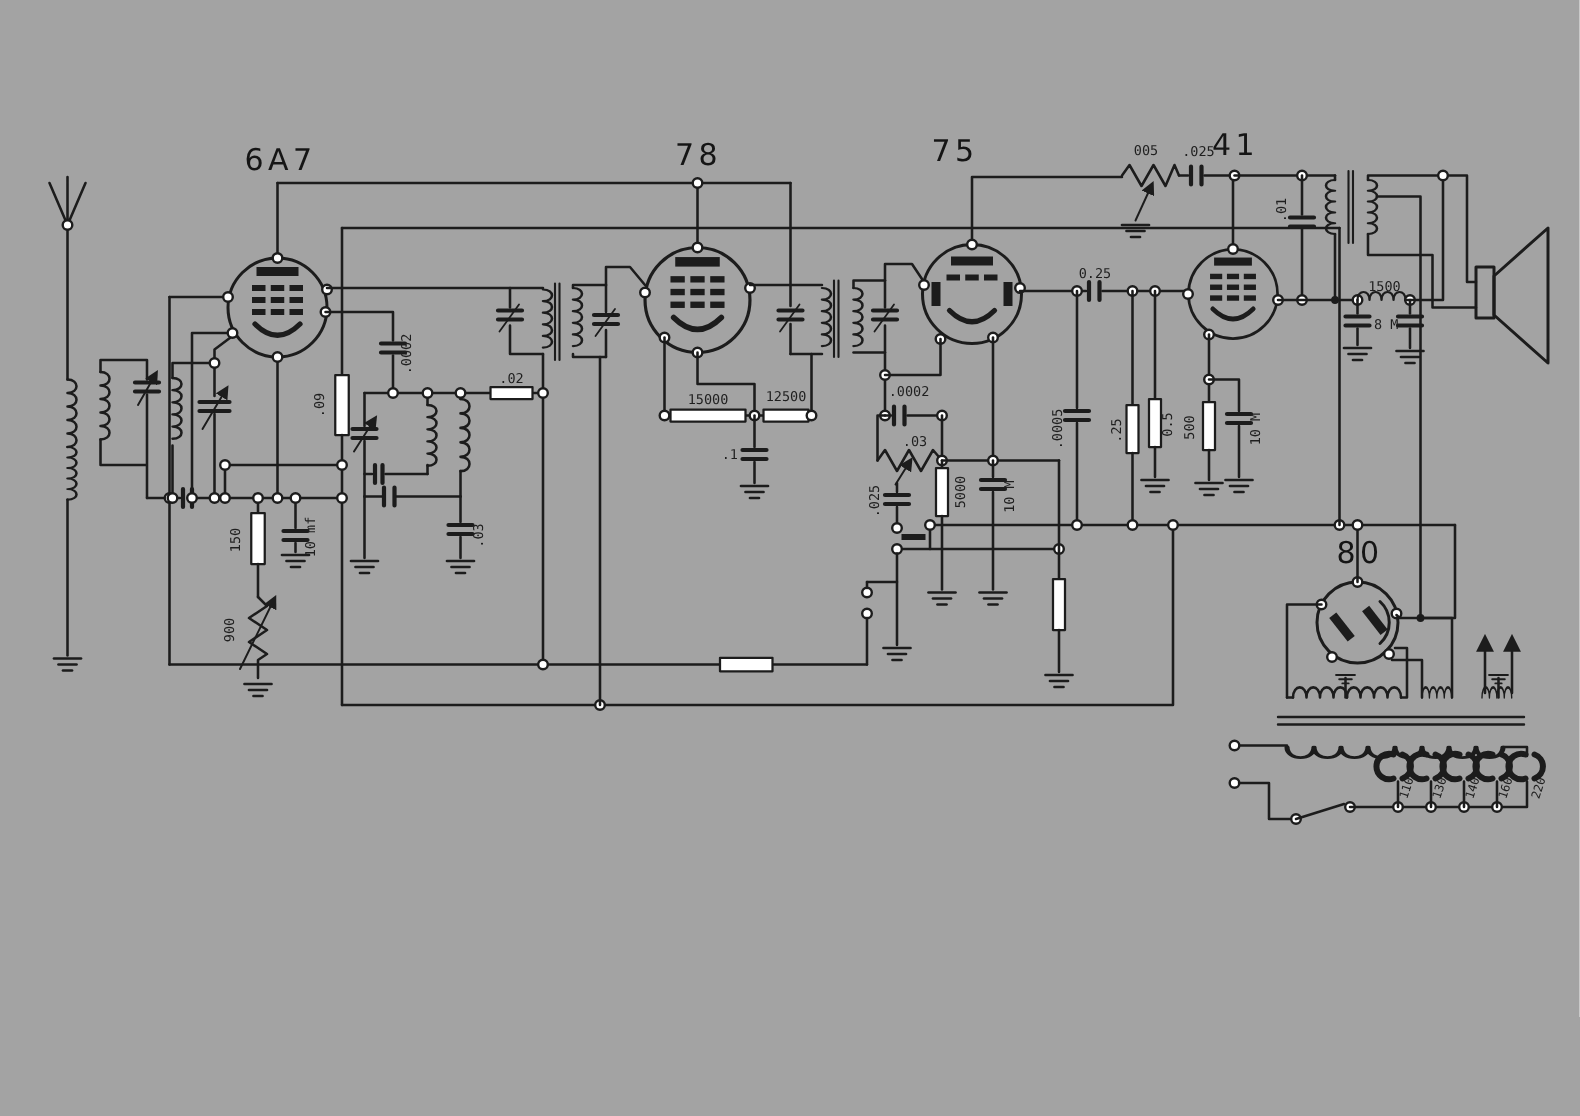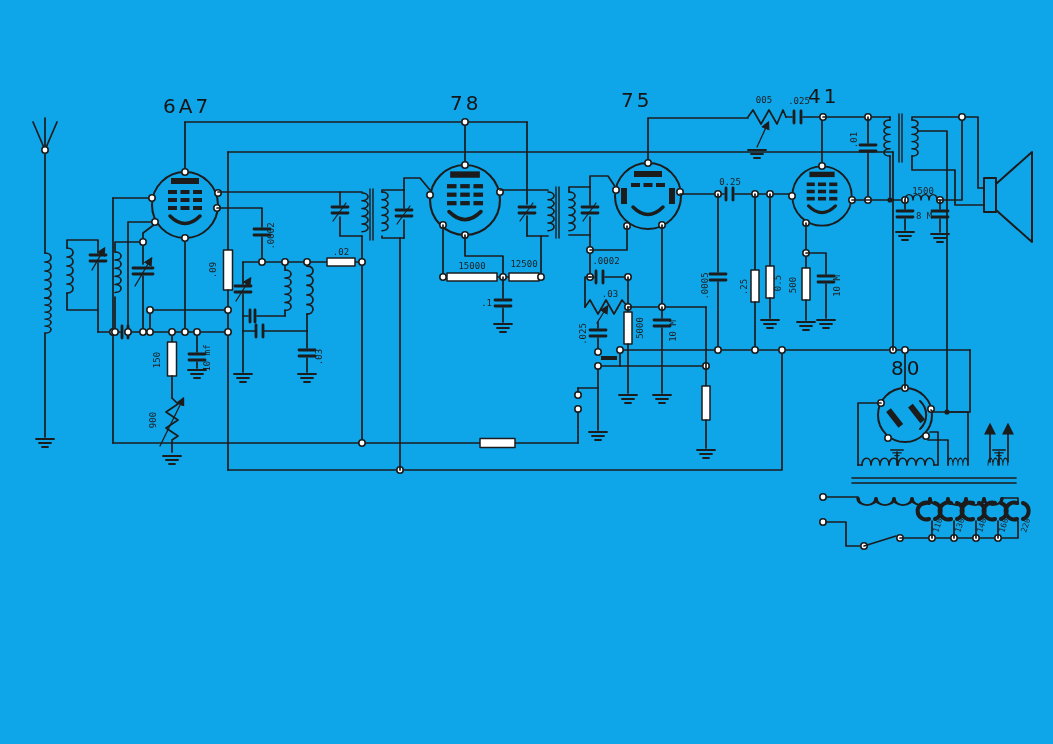--- a/index.html
+++ b/index.html
@@ -1,16 +1,16 @@
 <!DOCTYPE html>
 <html><head>
 <meta charset="utf-8">
 <style>
   html,body{margin:0;padding:0;background:#e8e8e8;}
-  .page{position:relative;width:1053px;height:744px;background:#0ea5e9;overflow:hidden;
+  .page{position:relative;width:1053px;height:744px;background:#a3a3a3;overflow:hidden;
         font-family:"DejaVu Sans", sans-serif;}
   svg{position:absolute;left:0;top:0;}
   .lbl{font:9px "DejaVu Sans Mono", monospace; fill:#1f1f1f; stroke:none;}
   .tube-lbl{font:20px "DejaVu Sans", sans-serif; letter-spacing:3px; fill:#151515; stroke:none;}
   .tap-lbl{font:8px "DejaVu Sans Mono", monospace; fill:#1f1f1f; stroke:none;}
 </style>
 </head>
 <body>
 
 <div class="page">

